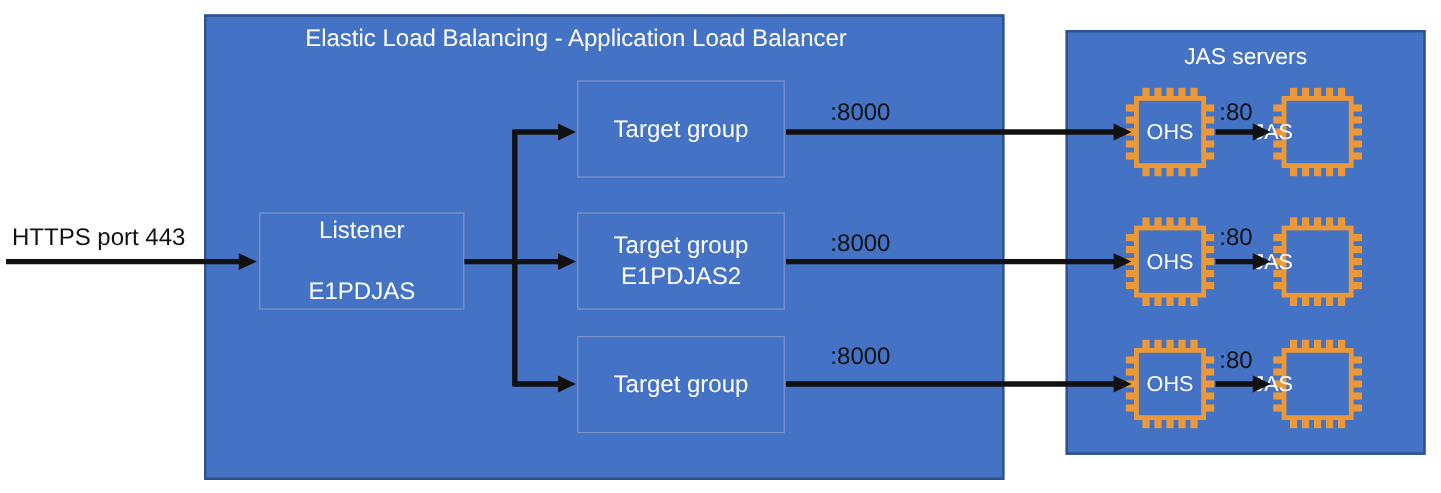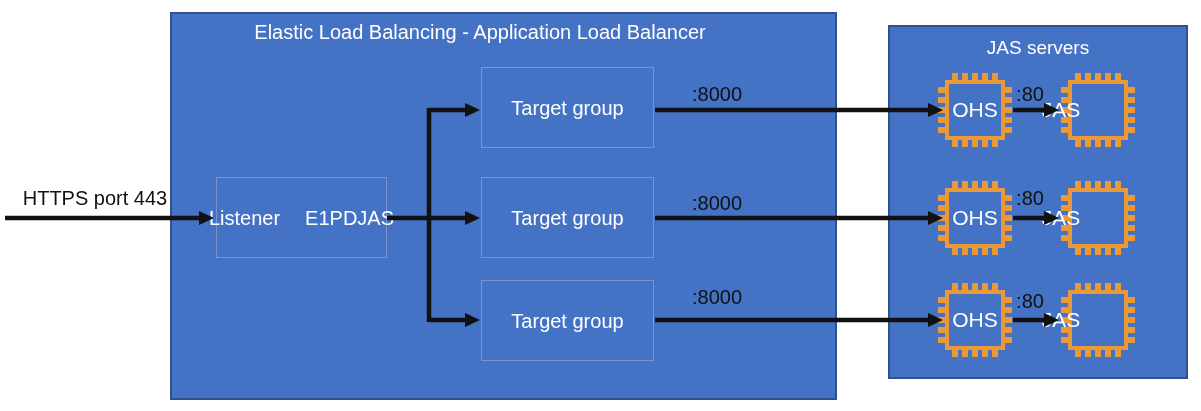--- a/index.html
+++ b/index.html
@@ -17,41 +17,41 @@
   .bigbox{position:absolute;background:var(--box-fill);border:2px solid var(--outer-border);}
   .bigbox.elb{left:170px;top:12px;width:667px;height:388px;}
   .bigbox.jas{left:888px;top:25px;width:300px;height:354px;}
 
   .big-title{position:absolute;color:var(--text-white);font-size:20px;line-height:24px;text-align:center;white-space:nowrap;}
   .elb-title{left:237px;top:20px;width:486px;}
   .jas-title{left:888px;top:36px;width:300px;font-size:19px;}
 
   .node{position:absolute;width:173px;height:81px;background:var(--box-fill);
         border:1.5px solid var(--inner-border);color:var(--text-white);
-        display:flex;flex-direction:row;align-items:center;justify-content:center;
+        display:flex;flex-direction:column;align-items:center;justify-content:center;
         font-size:20px;line-height:26px;text-align:center;}
   .listener{left:216px;top:177px;width:171px;gap:25px;}
   .tg1{left:481px;top:67px;}
   .tg2{left:481px;top:177px;}
   .tg3{left:481px;top:280px;}
 
   .port-label{position:absolute;color:var(--ink);font-size:20px;line-height:24px;text-align:center;}
   .p8000{left:677px;width:80px;}
   .p8000.r1{top:82px;} .p8000.r2{top:191px;} .p8000.r3{top:285px;}
   .p80{left:1005px;width:50px;}
   .p80.r1{top:82px;} .p80.r2{top:186px;} .p80.r3{top:289px;}
 
   .https-label{position:absolute;left:10px;top:186px;width:170px;color:var(--ink);
-               font-size:20px;line-height:24px;white-space:nowrap;text-align:center;}
+               font-size:20px;line-height:24px;white-space:nowrap;}
 
   .chip{position:absolute;width:74px;height:74px;}
   .chip.r1{top:73px;} .chip.r2{top:181px;} .chip.r3{top:283px;}
   .chip.ohs{left:938px;} .chip.jas{left:1061px;}
   .chip-label{position:absolute;width:74px;text-align:center;color:var(--text-white);
-              font-size:21px;line-height:26px;}
+              font-size:18px;line-height:26px;}
   .chip-label.r1{top:97px;} .chip-label.r2{top:205px;} .chip-label.r3{top:307px;}
   .chip-label.ohs{left:938px;} .chip-label.jas{left:1024px;}
 
   .arrow-layer{position:absolute;left:0;top:0;width:1201px;height:411px;pointer-events:none;}
   .defs-holder{position:absolute;width:0;height:0;overflow:hidden;}
 </style>
 </head>
 <body>
 
 <div class="canvas">
@@ -101,20 +101,21 @@
   <div class="node listener">
     <div>Listener</div>
     <div>E1PDJAS</div>
   </div>
 
   <div class="node tg1">
     <div>Target group</div>
   </div>
   <div class="node tg2">
     <div>Target group</div>
+    <div>E1PDJAS2</div>
   </div>
   <div class="node tg3">
     <div>Target group</div>
   </div>
 
   <div class="port-label p8000 r1">:8000</div>
   <div class="port-label p8000 r2">:8000</div>
   <div class="port-label p8000 r3">:8000</div>
 
   <div class="port-label p80 r1">:80</div>

